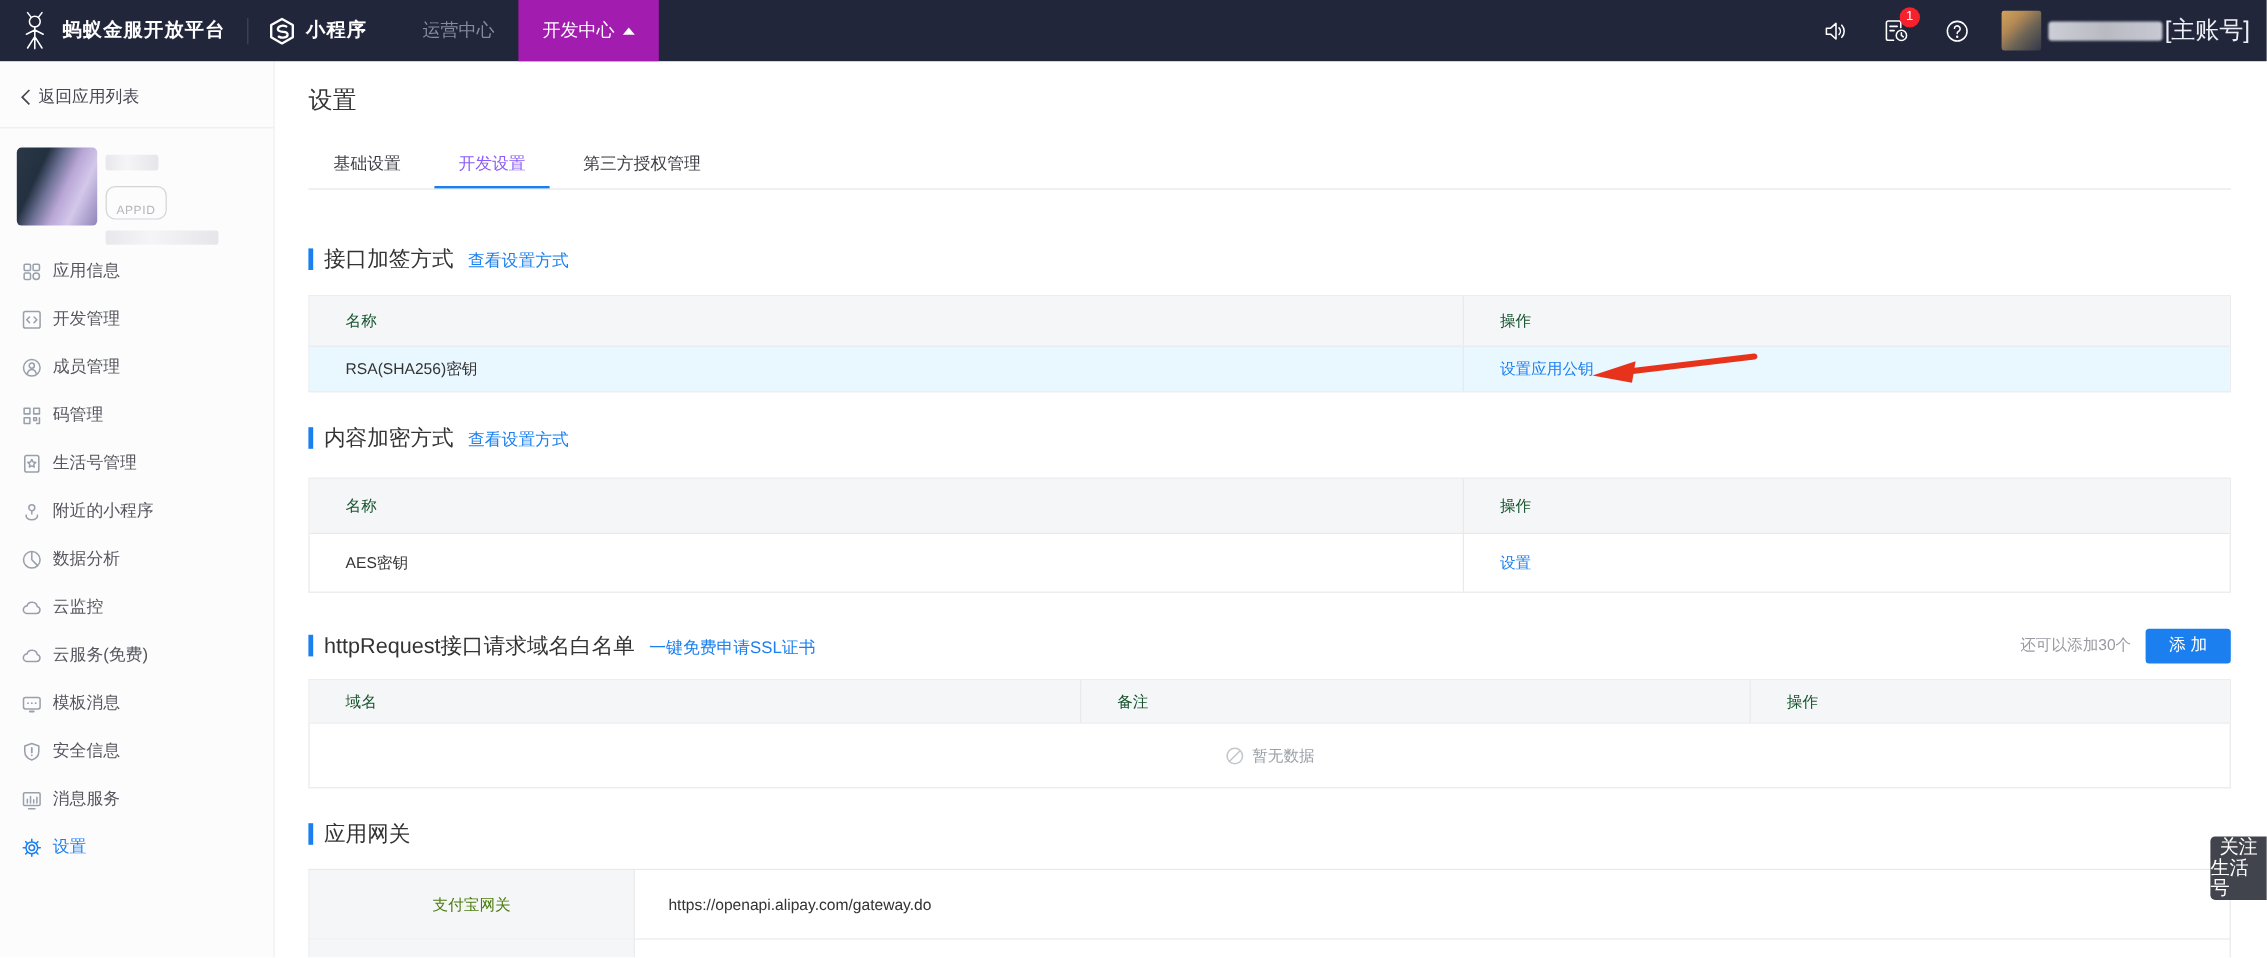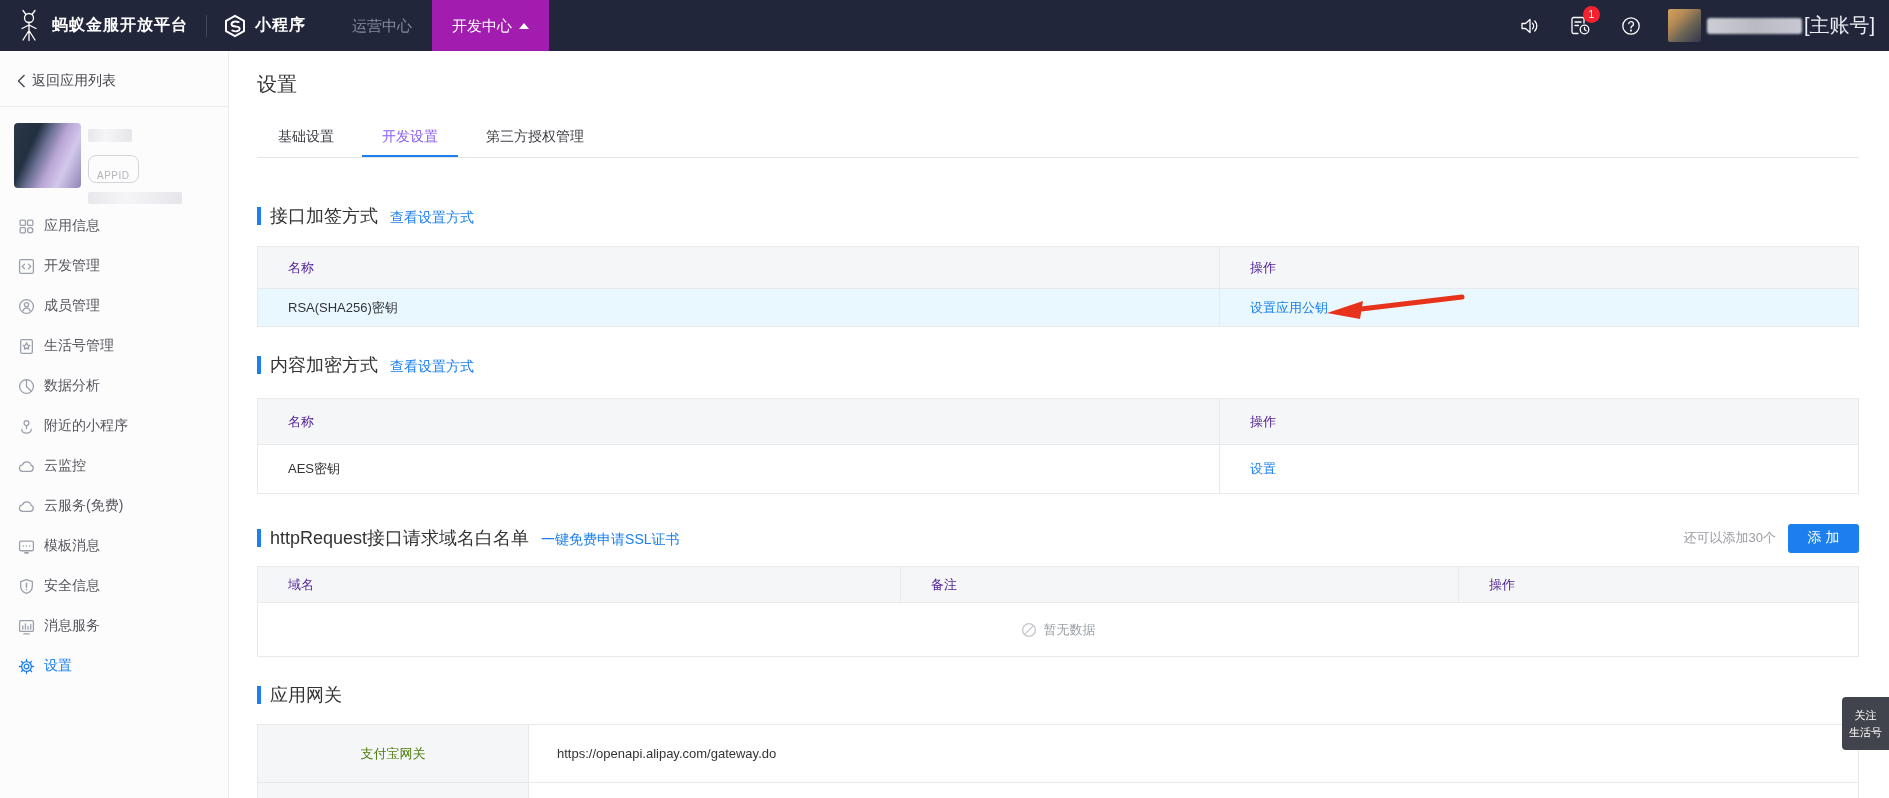--- a/index.html
+++ b/index.html
@@ -77,21 +77,21 @@
     text-decoration:none; cursor:pointer; }
   .quota-hint { margin-left:auto; font-size:13px; color:#9a9aa2; margin-right:12px; }
   .add-btn { width:71px; height:29px; background:#1b7ff0; color:#fff; font-size:14px;
     border:none; border-radius:3px; cursor:pointer; }
 
   .tbl { border:1px solid #e8e9eb; font-size:13px; color:#333; }
   .t-row { display:flex; }
   .t-row + .t-row { border-top:1px solid #e8e9eb; }
   .t-cell { padding-left:30px; display:flex; align-items:center; }
   .t-cell + .t-cell { border-left:1px solid #e8e9eb; }
-  .t-head { background:#f5f6f7; color:#4c1d95; }
+  .t-head { background:#f5f6f7; color:#14532d; }
   .c-name { width:961px; } .c-action { flex:1; }
   .w-domain { width:642px; } .w-remark { width:558px; } .w-action { flex:1; }
   .lnk { color:#1b7ff0; text-decoration:none; cursor:pointer; }
 
   .sec1 { margin-top:45px; } .tbl1 { margin-top:17px; }
   .tbl1 .t-head { height:41px; } .tbl1 .t-data { height:38px; background:#e9f7fe; position:relative; }
   .arrow-svg { position:absolute; left:1063px; top:3px; pointer-events:none; }
 
   .sec2 { margin-top:25px; } .tbl2 { margin-top:20px; }
   .tbl2 .t-head { height:45px; } .tbl2 .t-data { height:49px; }
@@ -100,21 +100,21 @@
   .tbl3 .t-head { height:35px; }
   .empty-row { height:54px; display:flex; align-items:center; justify-content:center;
     gap:7px; color:#9aa0a6; }
 
   .sec4 { margin-top:25px; } .tbl4 { margin-top:16px; }
   .tbl4 .t-row1 { height:57px; } .tbl4 .t-row2 { height:40px; }
   .c-label { width:270px; justify-content:center; padding-left:0; background:#f5f6f7; color:#4d7c0f; }
   .c-value { flex:1; padding-left:28px; }
 
   .float-tag { position:absolute; right:0; top:697px; width:47px; height:53px;
-    background:#42444d; border-radius:4px 0 0 4px; color:#fff; font-size:11px;
+    background:#42444d; border-radius:4px 0 0 4px; color:#fff; font-size:16px;
     display:flex; flex-direction:column; align-items:center; justify-content:center;
     line-height:17px; cursor:pointer; z-index:40; }
   svg.ln { stroke:#fff; fill:none; stroke-width:1.3; stroke-linecap:round; stroke-linejoin:round; }
   svg.gy { stroke:#c3c7cc; fill:none; stroke-width:1.3; stroke-linecap:round; }
 </style>
 </head>
 <body>
 
 <div class="viewport">
 
@@ -218,44 +218,55 @@
               <circle cx="8" cy="8" r="6.5"></circle>
               <circle cx="8" cy="6.3" r="2"></circle>
               <path d="M4.6 12.2c.7-2 1.9-2.9 3.4-2.9s2.7.9 3.4 2.9"></path>
             </svg>
         </span>
           <span>成员管理</span>
       </div>
       <div class="side-item">
         <span class="si">
           <svg width="17" height="17" viewBox="0 0 16 16">
+              <rect x="2" y="2" width="4.5" height="4.5"></rect>
+              <rect x="2" y="9.5" width="4.5" height="4.5"></rect>
+              <rect x="9.5" y="2" width="4.5" height="4.5"></rect>
+              <path d="M9.5 9.5h2.2v2.2H9.5z M14 9.5v4.5h-2.2"></path>
+            </svg>
+        </span>
+          <span>码管理</span>
+      </div>
+      <div class="side-item">
+        <span class="si">
+          <svg width="17" height="17" viewBox="0 0 16 16">
               <rect x="2.5" y="1.5" width="11" height="13" rx="1.5"></rect>
               <path d="M8 4.6l1 2 2.1.3-1.5 1.5.3 2.1L8 9.6l-1.9.9.3-2.1L4.9 6.9 7 6.6z"></path>
             </svg>
         </span>
           <span>生活号管理</span>
-      </div>
-      <div class="side-item">
-        <span class="si">
-          <svg width="17" height="17" viewBox="0 0 16 16">
-              <circle cx="8" cy="8" r="6.5"></circle>
-              <path d="M8 8V1.8 M8 8l4.4 4.4"></path>
-            </svg>
-        </span>
-          <span>数据分析</span>
       </div>
       <div class="side-item">
         <span class="si">
           <svg width="17" height="17" viewBox="0 0 16 16">
               <circle cx="8" cy="4.8" r="2.3"></circle>
               <path d="M8 7.2v2.6"></path>
               <path d="M3.6 10.6c-.6 2 1.6 3.6 4.4 3.6s5-1.6 4.4-3.6"></path>
             </svg>
         </span>
           <span>附近的小程序</span>
+      </div>
+      <div class="side-item">
+        <span class="si">
+          <svg width="17" height="17" viewBox="0 0 16 16">
+              <circle cx="8" cy="8" r="6.5"></circle>
+              <path d="M8 8V1.8 M8 8l4.4 4.4"></path>
+            </svg>
+        </span>
+          <span>数据分析</span>
       </div>
       <div class="side-item">
         <span class="si">
           <svg width="17" height="17" viewBox="0 0 16 16">
               <path d="M4.5 12.5a3 3 0 0 1-.3-6A4.2 4.2 0 0 1 12.3 7a2.8 2.8 0 0 1-.6 5.5z"></path>
             </svg>
         </span>
           <span>云监控</span>
       </div>
       <div class="side-item">

